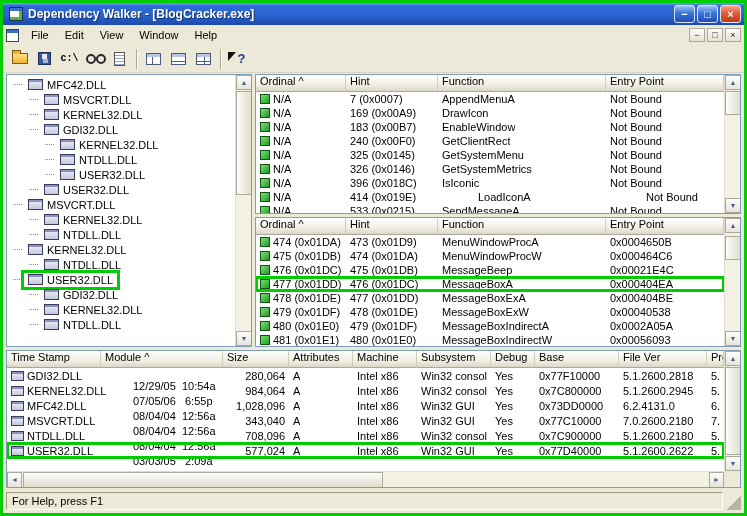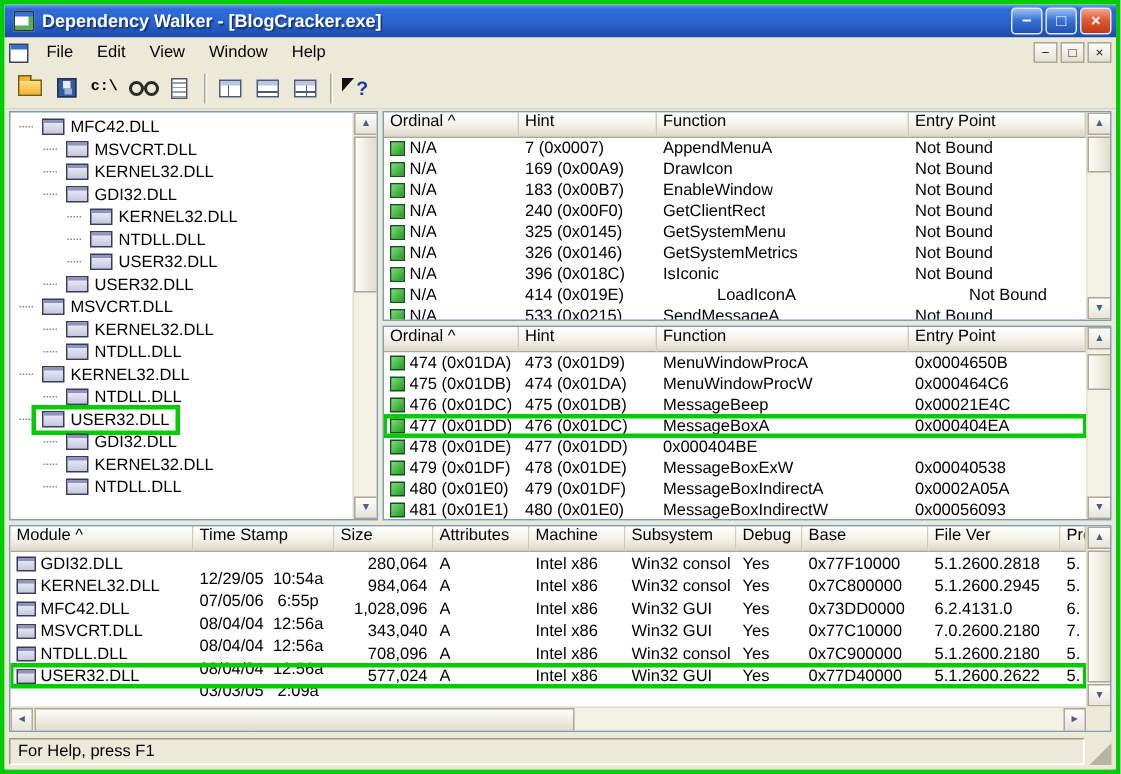--- a/index.html
+++ b/index.html
@@ -541,20 +541,23 @@
               </span>
             </div>
             <div class="lv-row">
               <span class="lv-cell" style="width: 90px;">
                 <span class="func-icon"></span>
                 <span class="cell-text">478 (0x01DE)</span>
               </span>
               <span class="lv-cell" style="width: 92px;">
                 <span class="cell-text">477 (0x01DD)</span>
               </span>
+              <span class="lv-cell" style="width: 168px;">
+                <span class="cell-text">MessageBoxExA</span>
+              </span>
               <span class="lv-cell flex">
                 <span class="cell-text">0x000404BE</span>
               </span>
             </div>
             <div class="lv-row">
               <span class="lv-cell" style="width: 90px;">
                 <span class="func-icon"></span>
                 <span class="cell-text">479 (0x01DF)</span>
               </span>
               <span class="lv-cell" style="width: 92px;">
@@ -600,22 +603,22 @@
           </div>
       <div class="vscroll" style="top: 0px; bottom: 0px;">
             <span class="sb-btn up">▲</span>
             <span class="sb-thumb" style="top: 18px; height: 24px;"></span>
             <span class="sb-btn down">▼</span>
           </div>
         </div>
 
       <div class="pane" id="modules-pane">
         <div class="lv-header" id="modules-header">
+            <span class="lv-hcell" style="width: 94px;">Time Stamp</span>
             <span class="lv-hcell" style="width: 122px;">Module ^</span>
-            <span class="lv-hcell" style="width: 94px;">Time Stamp</span>
             <span class="lv-hcell" style="width: 66px;">Size</span>
             <span class="lv-hcell" style="width: 64px;">Attributes</span>
             <span class="lv-hcell" style="width: 64px;">Machine</span>
             <span class="lv-hcell" style="width: 74px;">Subsystem</span>
             <span class="lv-hcell" style="width: 44px;">Debug</span>
             <span class="lv-hcell" style="width: 84px;">Base</span>
             <span class="lv-hcell" style="width: 88px;">File Ver</span>
             <span class="lv-hcell flex">Product Ver</span>
           </div>
         <div class="lv-body" id="modules-body">

